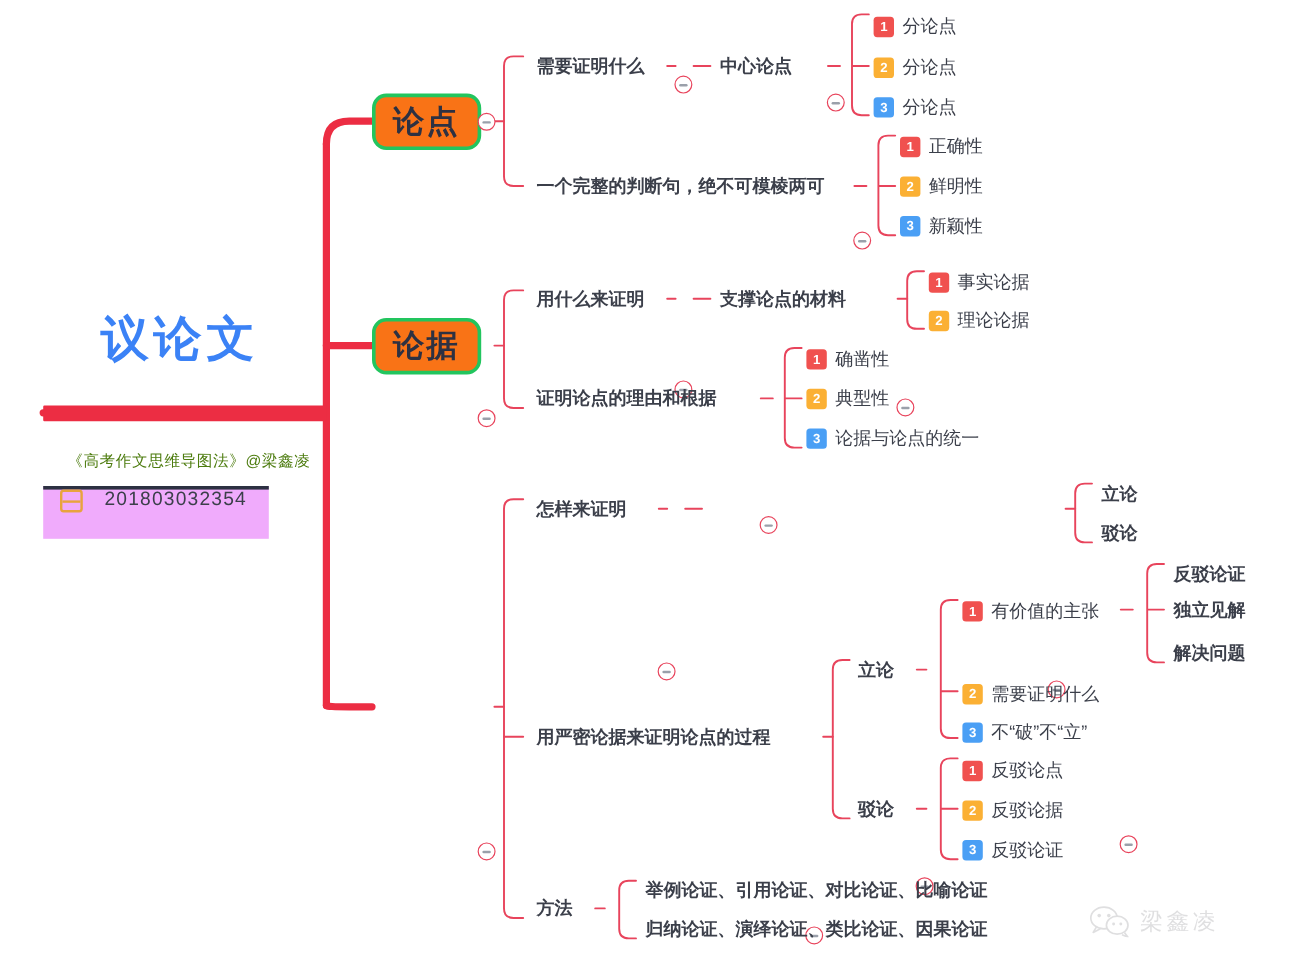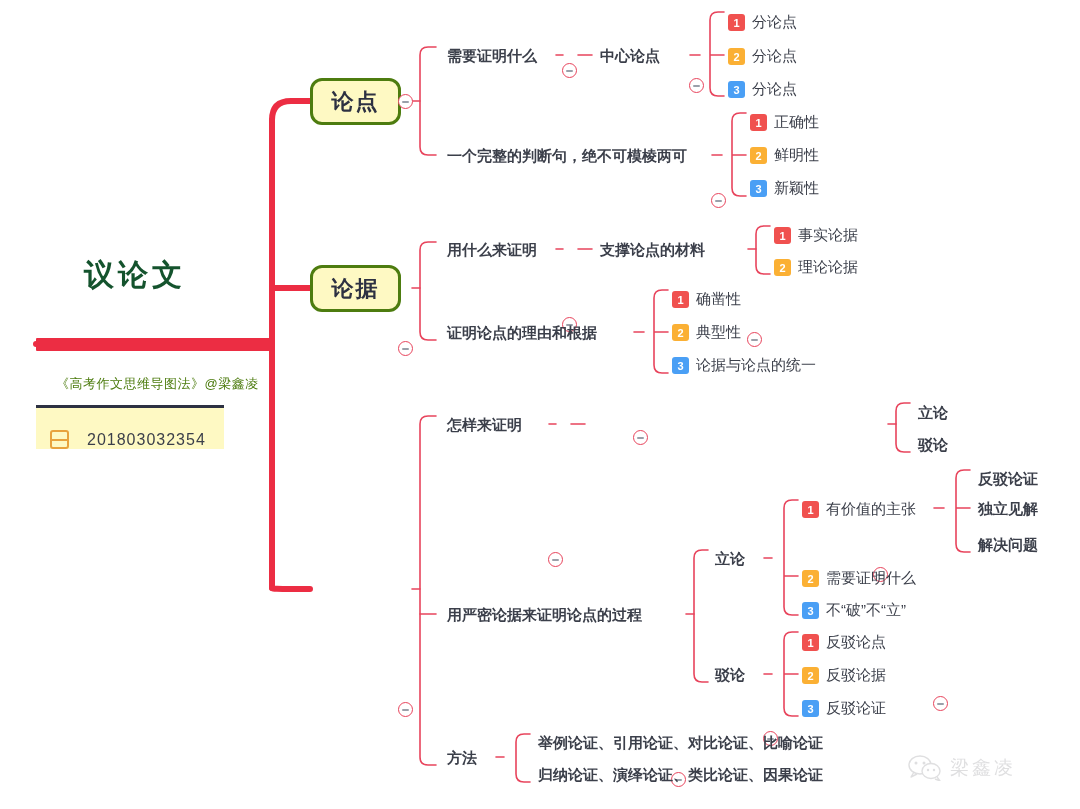--- a/index.html
+++ b/index.html
@@ -22,41 +22,41 @@
     position: absolute;
     left: 0; top: 0;
     width: 1080px;
     height: 809px;
     pointer-events: none;
   }
   .abs { position: absolute; }
 
   
   .root-title {
-    font-size: 30px;
+    font-size: 40px;
     font-weight: 700;
-    color: #14532d;
+    color: #3b82f6;
     letter-spacing: 4px;
     white-space: nowrap;
   }
   .root-rule {
     background: #ec2d43;
     border-radius: 1px;
   }
   .root-sub {
     font-size: 13px;
     color: #4d7c0f;
     white-space: nowrap;
     letter-spacing: 0.5px;
   }
   .id-badge {
-    background: #fef9c3;
+    background: #f0abfc;
     border-top: 3px solid #2d3142;
     display: flex;
-    align-items: flex-end;
+    align-items: flex-start;
     box-sizing: border-box;
     padding-left: 14px;
   }
   .id-badge .badge-icon {
     width: 19px;
     height: 19px;
     border: 2px solid #e8a33d;
     border-radius: 3px;
     box-sizing: border-box;
     position: relative;
@@ -74,27 +74,27 @@
   .id-badge .id-text {
     margin-left: 18px;
     font-size: 16px;
     color: #3b3f4a;
     letter-spacing: 1px;
     font-family: "Liberation Sans", "DejaVu Sans", sans-serif;
   }
 
   
   .node-box {
-    border: 3px solid #4d7c0f;
+    border: 3px solid #22c55e;
     border-radius: 12px;
-    background: #fef9c3;
+    background: #f97316;
     display: flex;
     align-items: center;
     justify-content: center;
-    font-size: 22px;
+    font-size: 26px;
     font-weight: 700;
     color: #2d3142;
     letter-spacing: 2px;
     box-sizing: border-box;
   }
 
   
   .txt {
     font-size: 15px;
     color: #3b3f4a;

